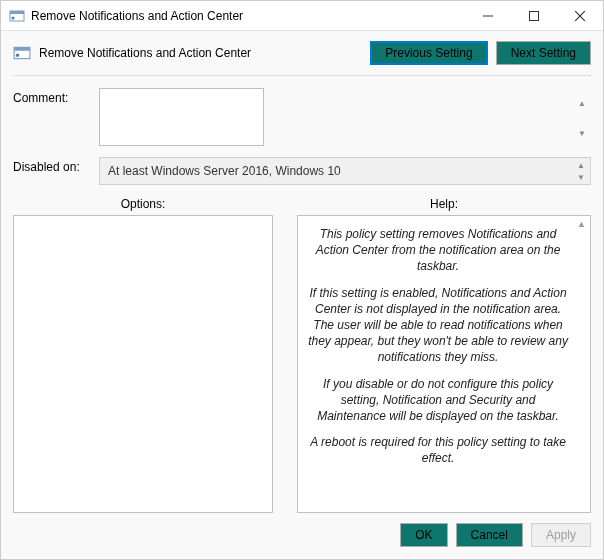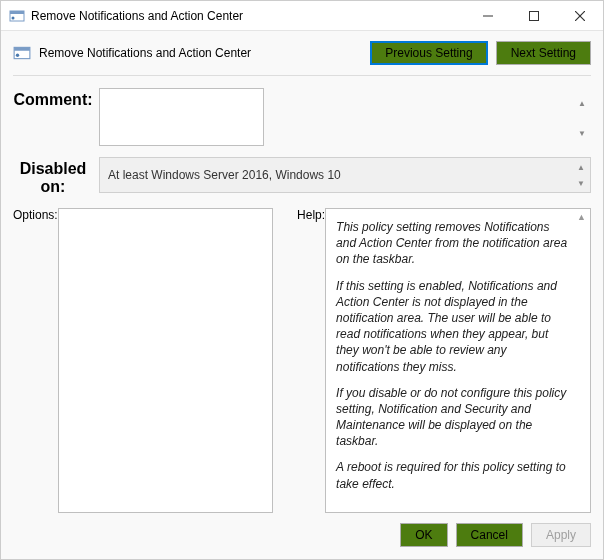--- a/index.html
+++ b/index.html
@@ -34,55 +34,55 @@
   .header-row {
     display: flex; align-items: center; justify-content: space-between;
     padding: 2px 0 10px 0;
     border-bottom: 1px solid #ddd;
   }
   .header-left { display: flex; align-items: center; gap: 8px; }
   .header-icon { width: 18px; height: 18px; display:flex; align-items:center; justify-content:center;}
   .header-title { font-size: 12px; }
   .header-buttons { display: flex; gap: 8px; }
   .btn {
-    background: #4d7c0f;
+    background: #0f766e;
     border: 1px solid #adadad;
     padding: 4px 14px;
     font-size: 12px;
     font-family: inherit;
     cursor: pointer;
   }
   .btn:disabled { color: #a0a0a0; background: #efefef; border-color: #cfcfcf; }
   .btn-focus { border: 2px solid #0078d7; padding: 3px 13px; }
 
   .config-area { display: flex; padding-top: 12px; gap: 8px; }
   .radios { width: 150px; display: flex; flex-direction: column; gap: 10px; padding-top: 2px; }
   .radio-row { display: flex; align-items: center; gap: 6px; font-size: 12px; padding: 2px;}
   .radio-outer { width: 12px; height: 12px; border: 1px solid #333; border-radius: 50%; display: flex; align-items: center; justify-content: center; background:#fff;}
   .radio-inner { width: 6px; height: 6px; background: #333; border-radius: 50%; }
   .radio-selected-hl { border: 2px solid #d9211c; padding: 2px 6px 2px 2px; margin:-2px -6px -2px -2px;}
 
   .fields { flex: 1; display: flex; flex-direction: column; gap: 8px; }
   .field-row { display: flex; gap: 6px; }
-  .field-label { width: 80px; text-align: center; padding-top: 3px; font-size: 16px; font-weight: bold; }
+  .field-label { width: 80px; text-align: left; padding-top: 3px; font-size: 12px; }
   .comment-box {
     flex: 1; height: 58px; border: 1px solid #bfbfbf; background: #fff;
     resize: none; font-family: inherit; font-size: 12px; padding: 4px;
     position: relative;
   }
   .supported-box {
-    flex: 1; height: 36px; border: 1px solid #d0d0d0; background: #f0f0f0;
+    flex: 1; height: 28px; border: 1px solid #d0d0d0; background: #f0f0f0;
     font-size: 12px; padding: 4px 22px 4px 8px; color: #333; display:flex; align-items:center;
     position: relative;
   }
   .spinners { position:absolute; right:1px; top:1px; bottom:1px; width:16px; display:flex; flex-direction:column; }
   .spin { flex:1; display:flex; align-items:center; justify-content:center; color:#888; font-size:8px;}
 
   .lower { display: flex; gap: 10px; margin-top: 12px; flex: 1; min-height: 0; }
-  .col { display: flex; flex: 1; min-height: 0; }
+  .col { display: flex; flex-direction: column; flex: 1; min-height: 0; text-align: center; }
   .col-label { font-size: 12px; margin-bottom: 4px; }
   .options-box {
     flex: 1; border: 1px solid #bfbfbf; background: #fff;
   }
   .help-box {
     flex: 1; border: 1px solid #bfbfbf; background: #fff;
     padding: 10px 22px 10px 10px; font-size: 12px; line-height: 1.35;
     overflow-y: auto; color: #222; position: relative;
   }
   .help-box p { margin-bottom: 10px; font-style: italic; }

